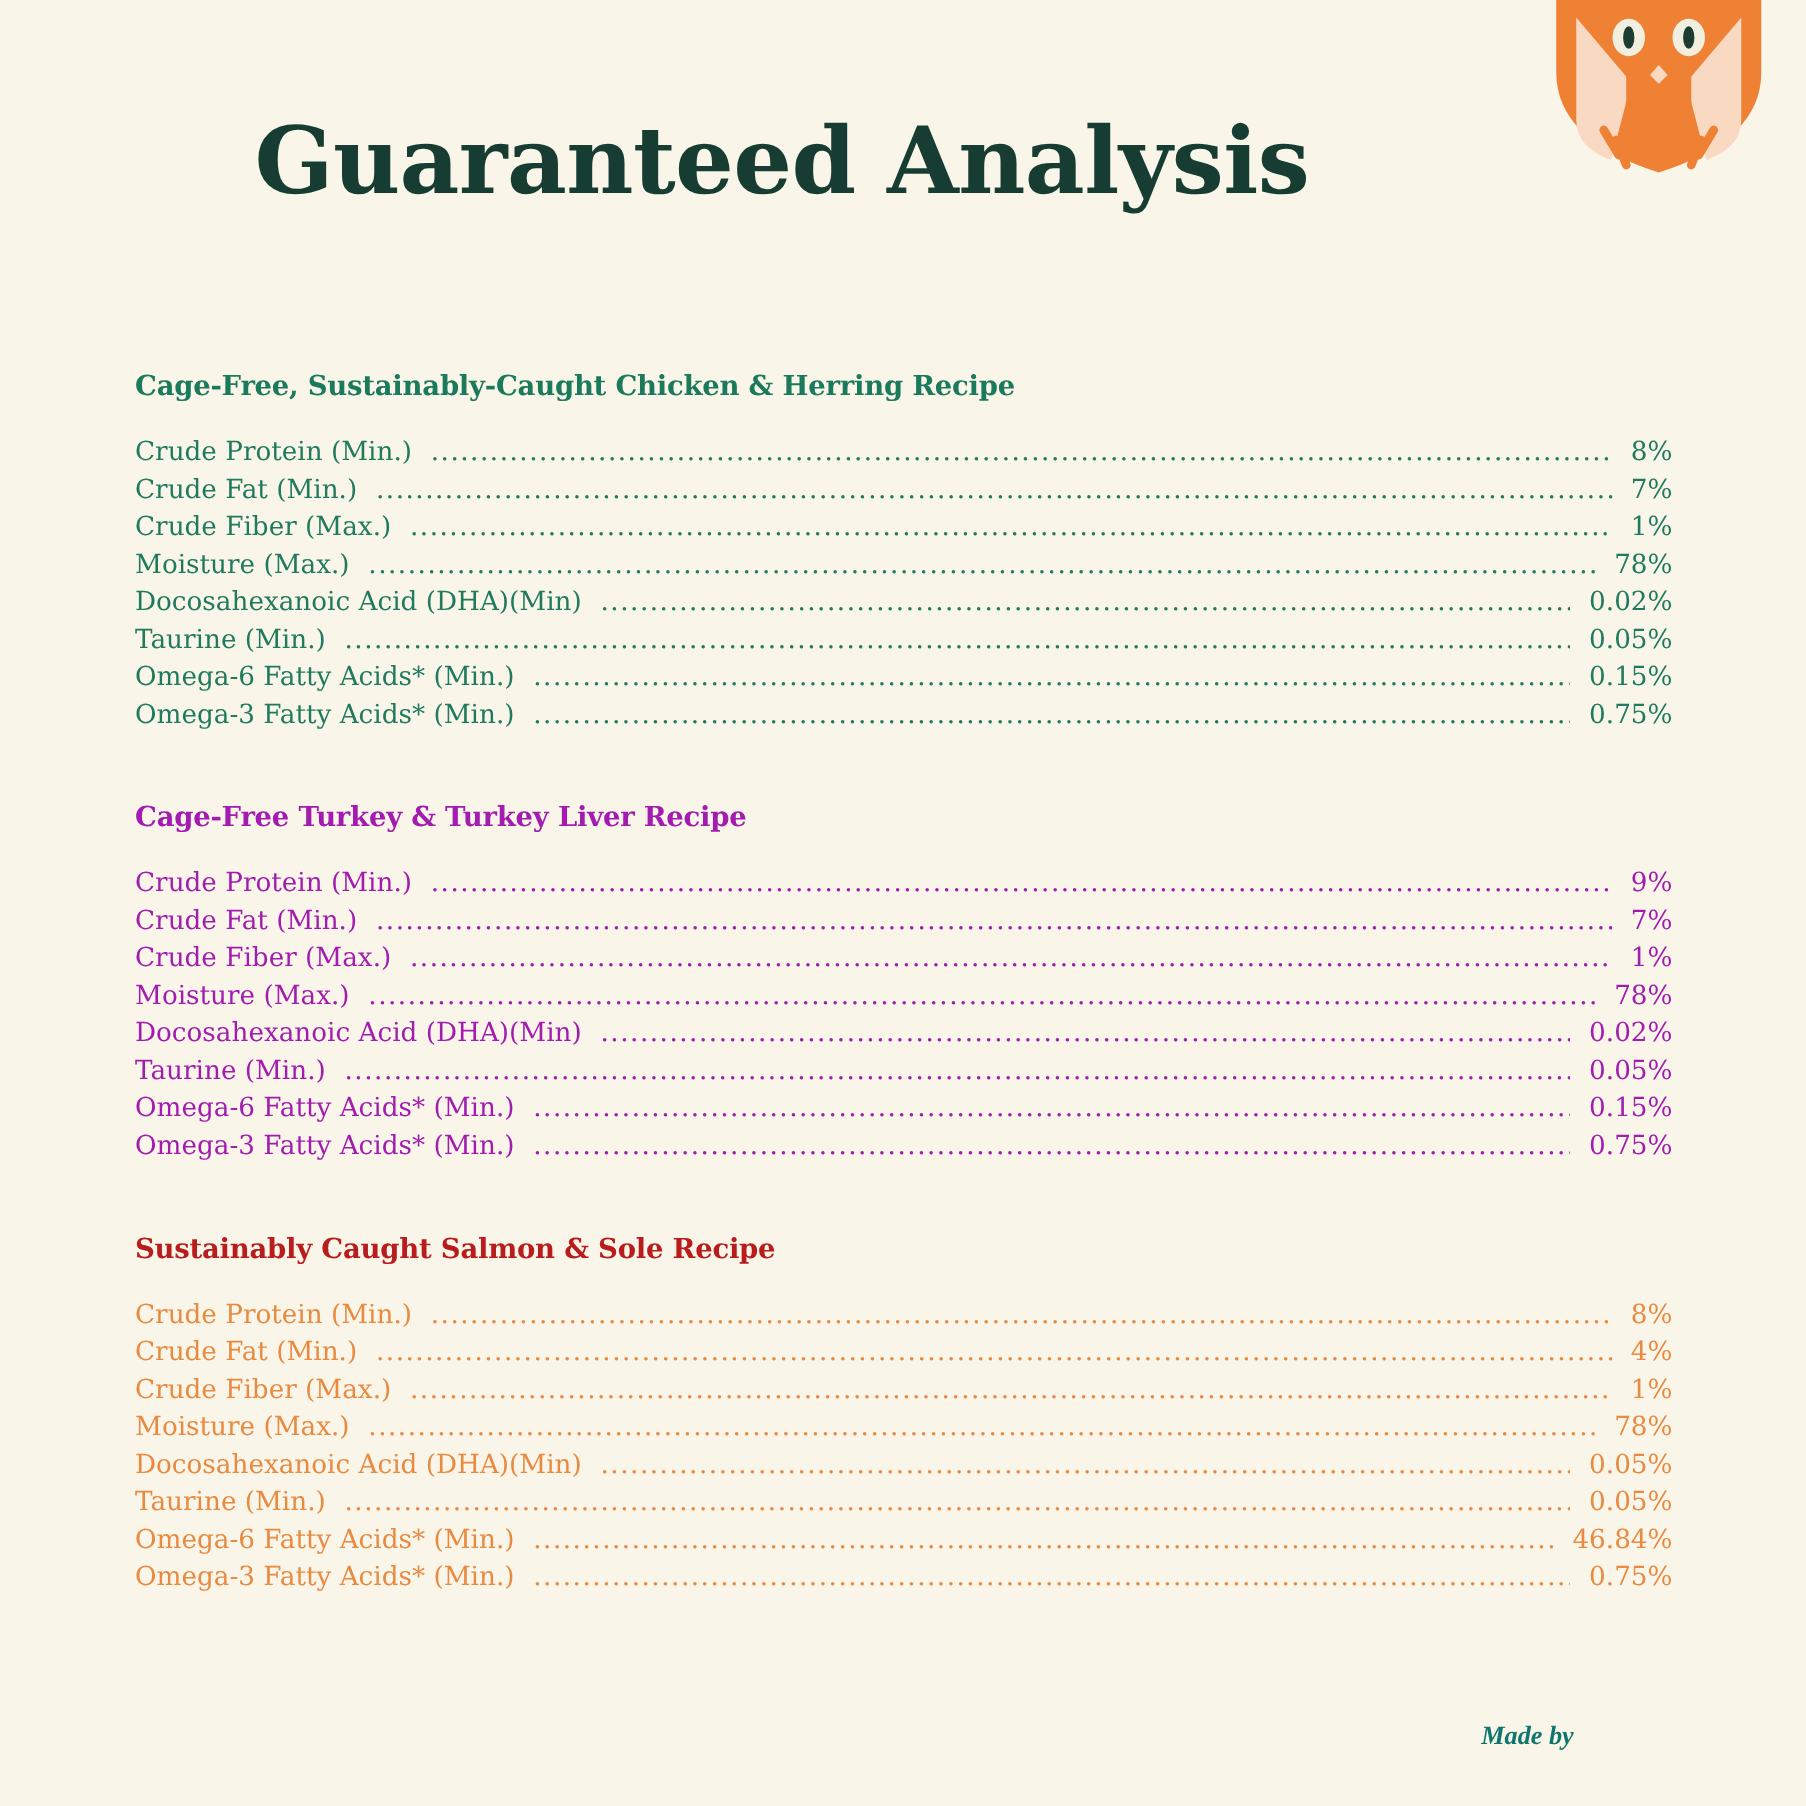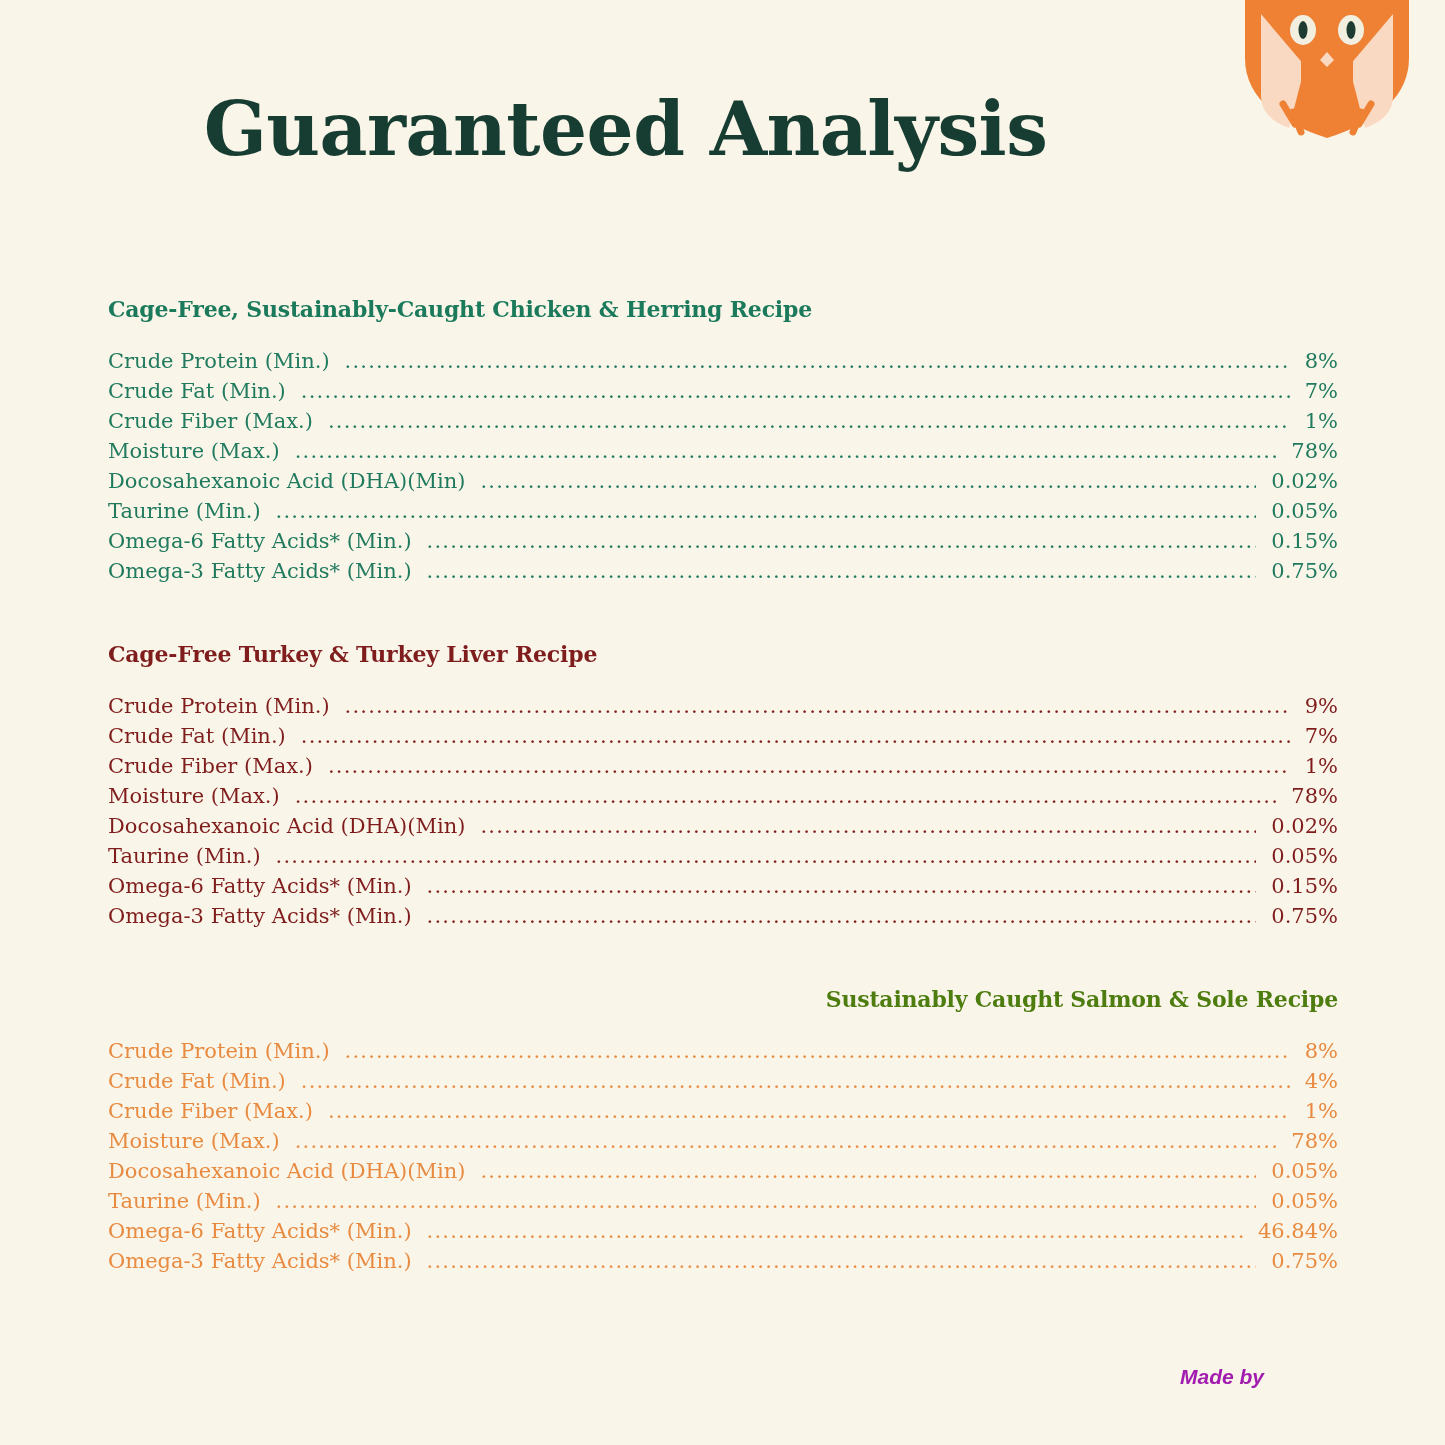--- a/index.html
+++ b/index.html
@@ -85,43 +85,43 @@
     margin: 0 1px;
     font-size: 21px;
   }
   .row .value {
     flex: 0 0 auto;
   }
 
   
   .green .section-heading, .green .row { color: #1f7a5e; }
   .green .section-heading { color: #1b7a5c; }
-  .maroon .section-heading, .maroon .row { color: #7f1d1d; }
+  .maroon .section-heading, .maroon .row { color: #a21caf; }
   .orange .section-heading, .orange .row { color: #e88a40; }
-  .orange .section-heading { color: #4d7c0f; text-align: right; }
+  .orange .section-heading { color: #b91c1c; }
 
   
   #section-turkey { margin-top: 8px; }
   #section-salmon { margin-top: 8px; }
 
   
   .footer-logo {
     position: absolute;
     right: 108px;
     bottom: 40px;
     text-align: center;
     width: 230px;
   }
   .footer-logo .made-by {
-    font-family: Liberation Sans, sans-serif;
+    font-family: Liberation Serif, serif;
     font-style: italic;
     font-weight: 700;
     font-size: 21px;
-    color: #a21caf;
-    margin-bottom: 16px;
+    color: #0f766e;
+    margin-bottom: 4px;
   }
   .footer-logo .nacho {
     font-family: "DejaVu Serif", serif;
     font-weight: 700;
     font-size: 55px;
     color: #f0953f;
     line-height: 1;
     letter-spacing: -1px;
   }
   .footer-logo .nacho .reg {

